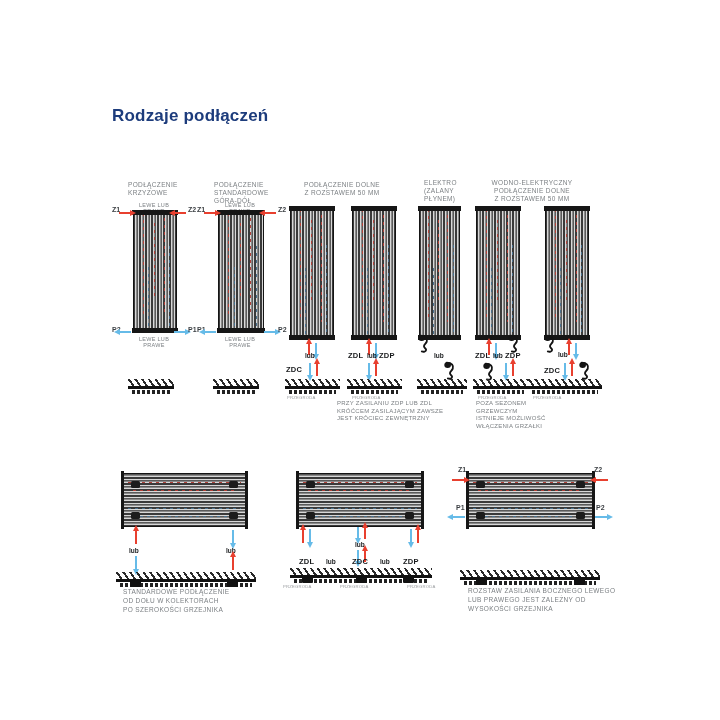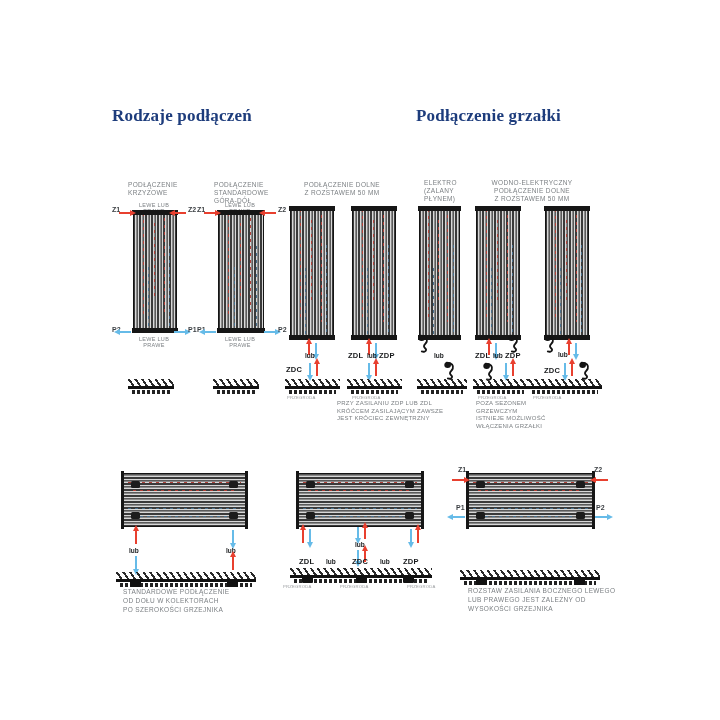--- a/index.html
+++ b/index.html
@@ -1,19 +1,19 @@
 <!DOCTYPE html>
 <html><head>
 <meta charset="utf-8">
 <style>
   html,body{margin:0;padding:0;background:#fff;}
   #canvas{position:relative;width:720px;height:720px;background:#ffffff;overflow:hidden;
           font-family:"Liberation Sans",sans-serif;}
 
-  .title{position:absolute;margin:0;font-family:Liberation Serif, serif;font-weight:700;
+  .title{position:absolute;margin:0;font-family:Liberation Sans, sans-serif;font-weight:700;
          font-size:17px;color:#1d3c7c;letter-spacing:.2px;}
   .intro{position:absolute;font-size:9.5px;line-height:13px;color:#5d6166;white-space:pre-line;}
   .clabel{position:absolute;font-size:6.5px;line-height:8px;color:#7c8084;letter-spacing:.35px;
           white-space:pre-line;}
   .clabel.center{text-align:center;}
   .sidecap{position:absolute;font-size:5.5px;color:#7c8084;letter-spacing:.3px;text-align:center;width:46px;}
   .note{position:absolute;font-size:6px;line-height:7.5px;color:#7c8084;letter-spacing:.25px;white-space:pre-line;}
   .caption{position:absolute;font-size:6.5px;line-height:9px;color:#7c8084;letter-spacing:.35px;white-space:pre-line;}
   .port{position:absolute;font-size:7px;font-weight:bold;color:#3a3e42;}
   .code{position:absolute;font-size:7.5px;font-weight:bold;color:#17191b;letter-spacing:.2px;}
@@ -70,21 +70,20 @@
   .red{--c:#e8402f;}.blue{--c:#66bbe8;}
 
   .heater{position:absolute;width:13px;height:19px;}
 </style>
 </head>
 <body>
 
 <div id="canvas">
 
   <h1 class="title" style="left:112px;top:106px">Rodzaje podłączeń</h1>
-  <h1 class="title" style="left:416px;top:106px">Podłączenie grzałki</h1>
 
   <div class="clabel" style="left:128px;top:181px">PODŁĄCZENIE
 KRZYŻOWE</div>
   <div class="clabel" style="left:214px;top:181px">PODŁĄCZENIE
 STANDARDOWE
 GÓRA-DÓŁ</div>
   <div class="clabel center" style="left:288px;top:181px;width:108px">PODŁĄCZENIE DOLNE
 Z ROZSTAWEM 50 MM</div>
   <div class="clabel" style="left:424px;top:179px">ELEKTRO
 (ZALANY

